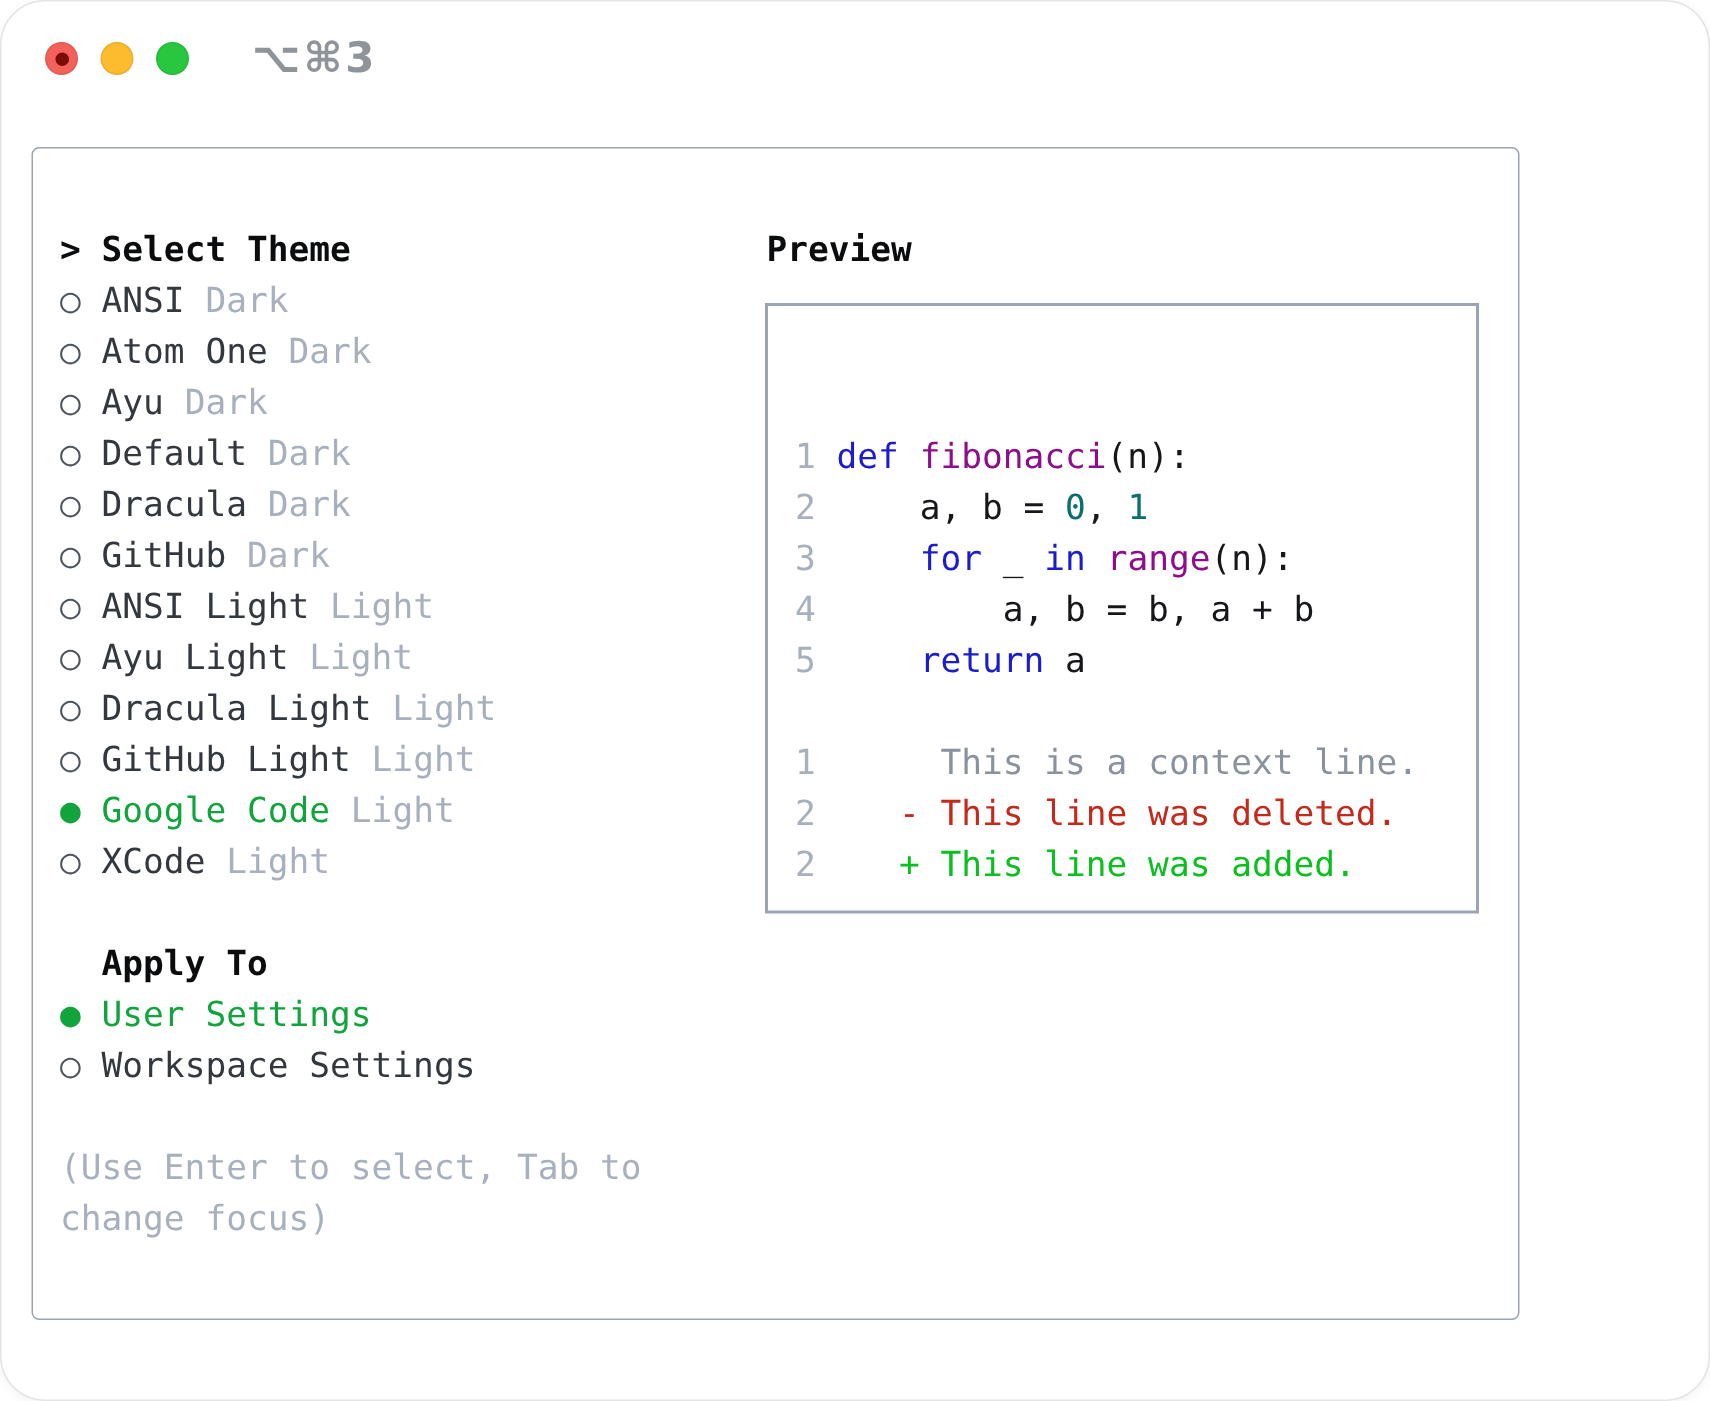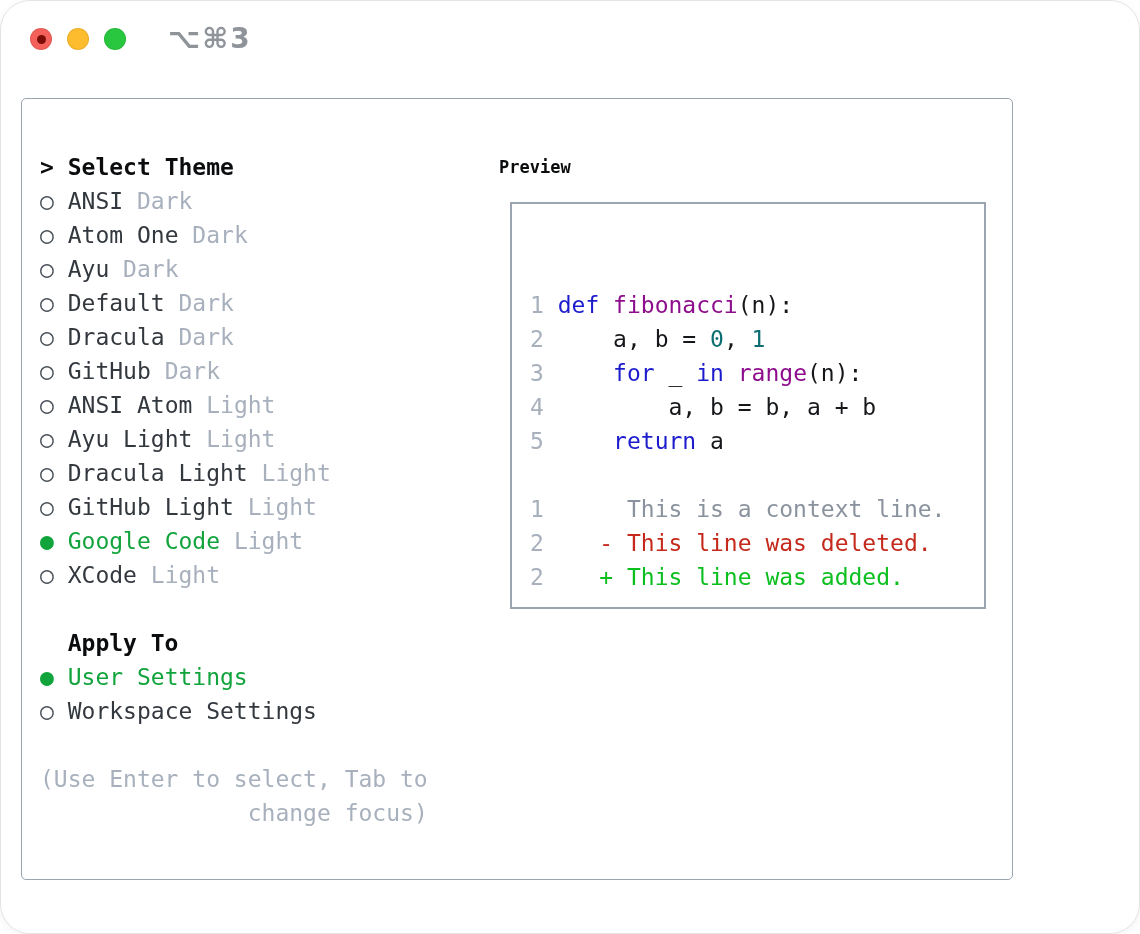--- a/index.html
+++ b/index.html
@@ -24,24 +24,24 @@
 
   
   .leftcol{position:absolute;left:18px;top:51px;font-size:23px;line-height:34px;color:var(--text_dark);}
   .row{white-space:pre;height:34px;}
   .blank{height:34px;}
   .header-row{font-weight:bold;color:var(--header_black);}
   .bullet{color:var(--bullet_gray);}
   .name{color:var(--text_dark);}
   .selected .bullet,.selected .name{color:var(--selected_green);}
   .variant{color:var(--muted_gray);}
-  .help{color:var(--muted_gray);text-align:right;}
+  .help{color:var(--muted_gray);}
 
   
-  .preview-title{position:absolute;left:477px;top:51px;font-size:17px;line-height:34px;
+  .preview-title{position:absolute;left:489px;top:51px;font-size:23px;line-height:34px;
                  font-weight:bold;color:var(--header_black);white-space:pre;}
   .previewbox{position:absolute;left:488px;top:103px;width:472px;height:403px;
               border:2px solid var(--preview_border);background:#fff;overflow:hidden;}
   .previewlines{position:absolute;left:18px;top:48px;font-size:23px;line-height:34px;color:var(--code_plain);margin-top:36px;}
   .c-ln{color:var(--line_number_gray);}
   .c-kw{color:var(--keyword_blue);}
   .c-fn{color:var(--function_purple);}
   .c-num{color:var(--number_teal);}
   .c-plain{color:var(--code_plain);}
   .c-ctx{color:var(--context_gray);}
@@ -63,21 +63,21 @@
   <div class="panel">
 
     <div class="leftcol">
         <div class="row header-row"><span class="cursor">&gt; </span><span>Select Theme</span></div>
         <div class="row theme-row"><span class="bullet">○ </span><span class="name">ANSI</span><span> </span><span class="variant">Dark</span></div>
         <div class="row theme-row"><span class="bullet">○ </span><span class="name">Atom One</span><span> </span><span class="variant">Dark</span></div>
         <div class="row theme-row"><span class="bullet">○ </span><span class="name">Ayu</span><span> </span><span class="variant">Dark</span></div>
         <div class="row theme-row"><span class="bullet">○ </span><span class="name">Default</span><span> </span><span class="variant">Dark</span></div>
         <div class="row theme-row"><span class="bullet">○ </span><span class="name">Dracula</span><span> </span><span class="variant">Dark</span></div>
         <div class="row theme-row"><span class="bullet">○ </span><span class="name">GitHub</span><span> </span><span class="variant">Dark</span></div>
-        <div class="row theme-row"><span class="bullet">○ </span><span class="name">ANSI Atom</span><span> </span><span class="variant">Light</span></div>
+        <div class="row theme-row"><span class="bullet">○ </span><span class="name">ANSI Light</span><span> </span><span class="variant">Light</span></div>
         <div class="row theme-row"><span class="bullet">○ </span><span class="name">Ayu Light</span><span> </span><span class="variant">Light</span></div>
         <div class="row theme-row"><span class="bullet">○ </span><span class="name">Dracula Light</span><span> </span><span class="variant">Light</span></div>
         <div class="row theme-row"><span class="bullet">○ </span><span class="name">GitHub Light</span><span> </span><span class="variant">Light</span></div>
         <div class="row theme-row selected"><span class="bullet">● </span><span class="name">Google Code</span><span> </span><span class="variant">Light</span></div>
         <div class="row theme-row"><span class="bullet">○ </span><span class="name">XCode</span><span> </span><span class="variant">Light</span></div>
         <div class="blank"></div>
         <div class="row header-row"><span>  Apply To</span></div>
         <div class="row theme-row selected"><span class="bullet">● </span><span class="name">User Settings</span></div>
         <div class="row theme-row"><span class="bullet">○ </span><span class="name">Workspace Settings</span></div>
         <div class="blank"></div>

